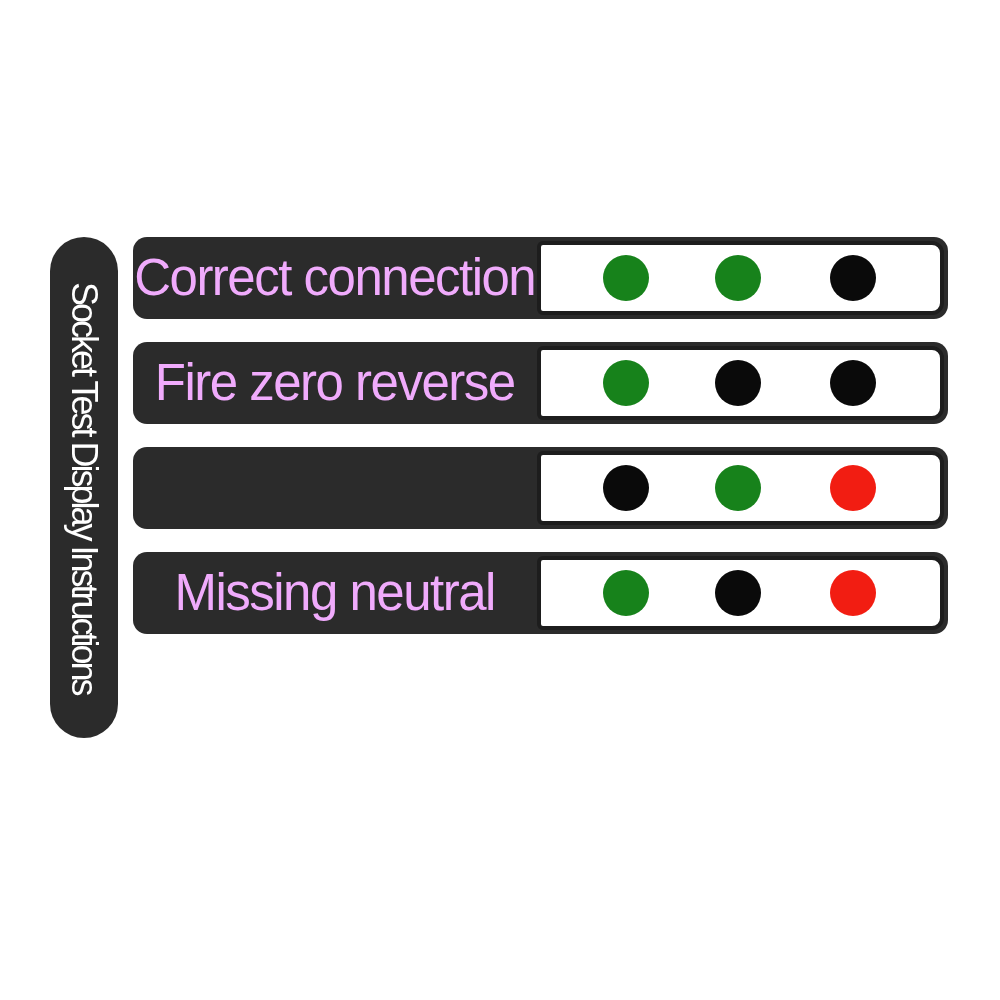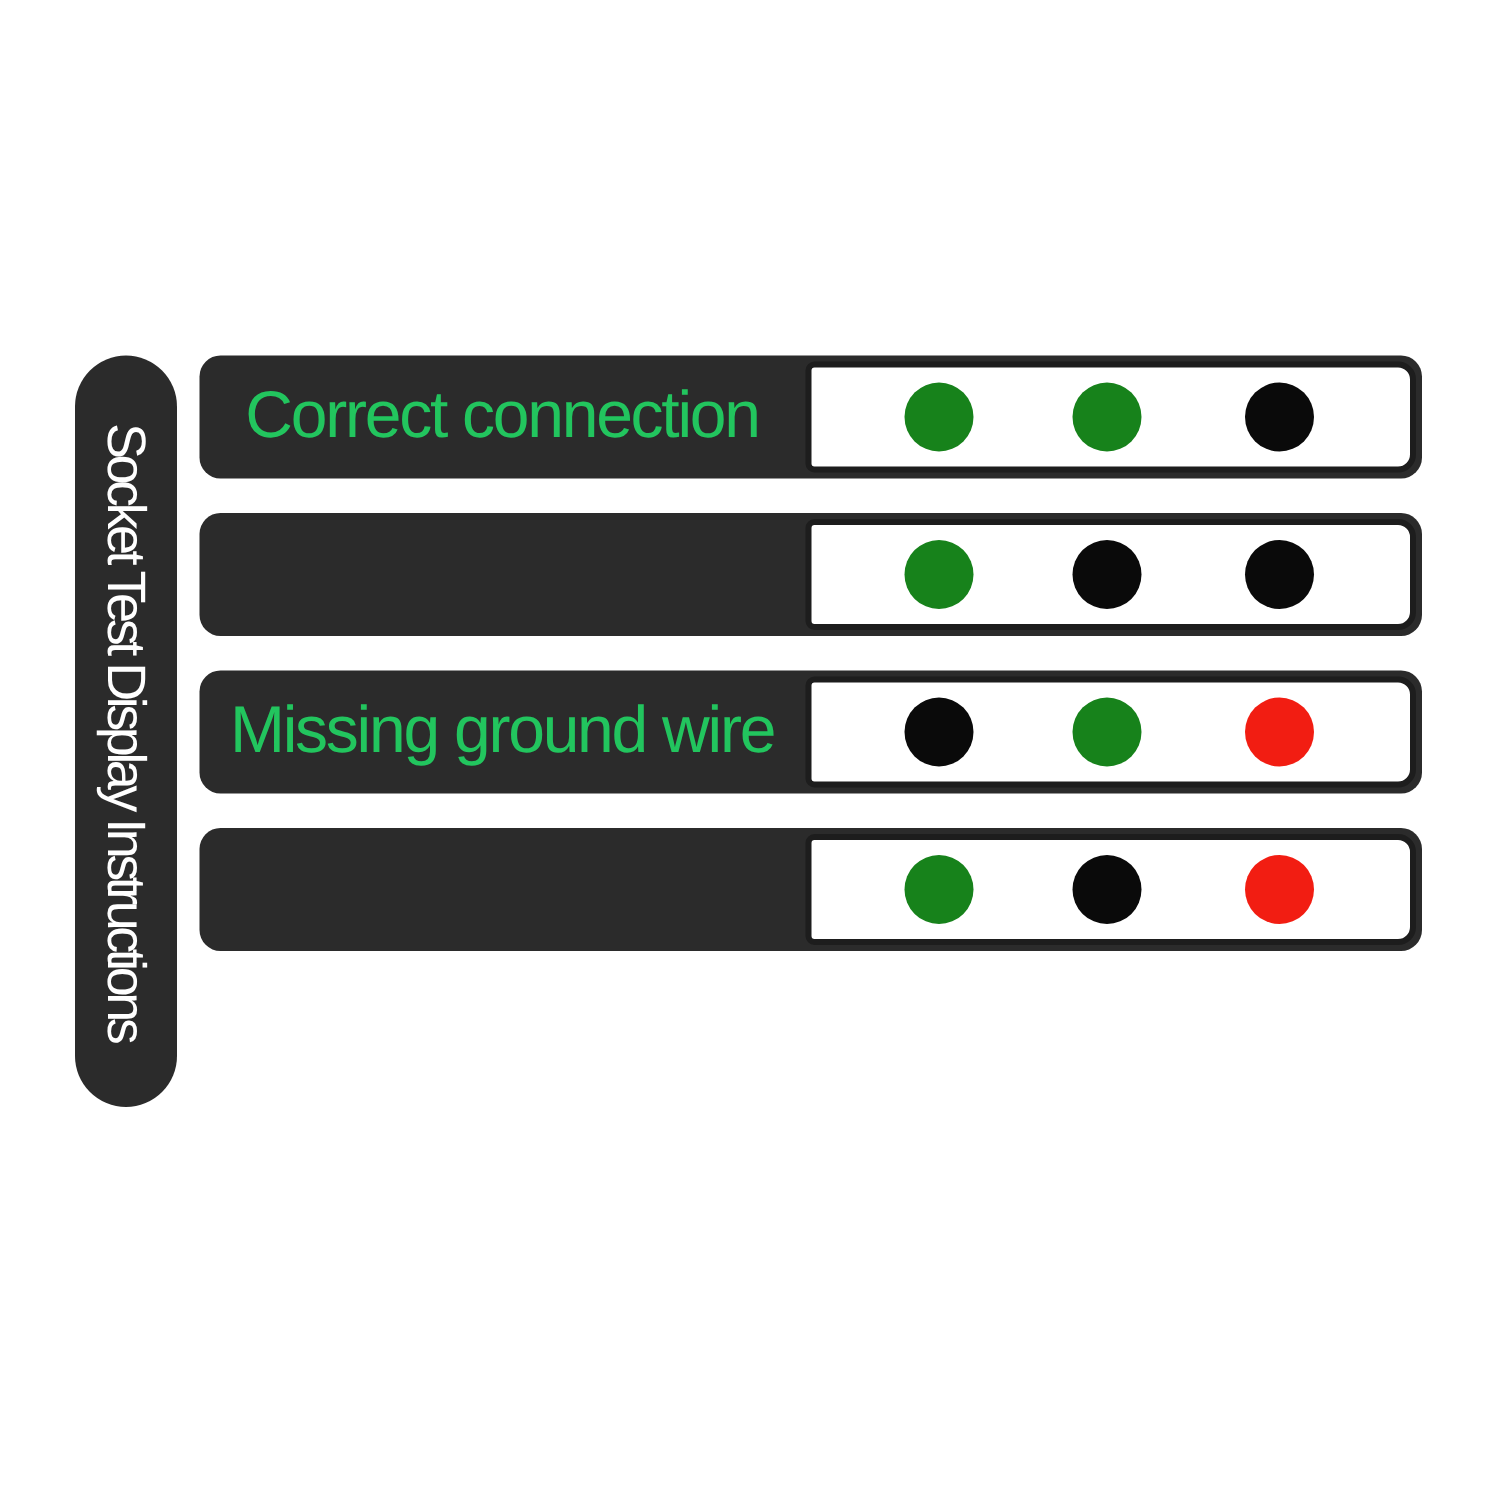--- a/index.html
+++ b/index.html
@@ -56,22 +56,22 @@
     position: absolute;
     left: 0;
     top: 0;
     width: 49.5%;
     height: 100%;
     display: flex;
     align-items: center;
     justify-content: center;
   }
   .row-label {
-    color: #22c55e;
-    font-size: 44px;
+    color: #f0abfc;
+    font-size: 51px;
     letter-spacing: -1.5px;
     white-space: nowrap;
     line-height: 1;
     padding-bottom: 2px;
   }
   .panel {
     position: absolute;
     left: 49.6%;
     top: 4px;
     right: 4px;
@@ -106,37 +106,40 @@
         <div class="row-label-wrap">
           <span class="row-label">Correct connection</span>
         </div>
         <div class="panel">
           <span class="dot pos-0" style="background: rgb(23, 130, 27);"></span>
           <span class="dot pos-1" style="background: rgb(23, 130, 27);"></span>
           <span class="dot pos-2" style="background: rgb(10, 10, 10);"></span>
         </div>
       </div>
       <div class="row">
+        <div class="row-label-wrap">
+          <span class="row-label">Fire zero reverse</span>
+        </div>
         <div class="panel">
           <span class="dot pos-0" style="background: rgb(23, 130, 27);"></span>
           <span class="dot pos-1" style="background: rgb(10, 10, 10);"></span>
           <span class="dot pos-2" style="background: rgb(10, 10, 10);"></span>
         </div>
       </div>
       <div class="row">
-        <div class="row-label-wrap">
-          <span class="row-label">Missing ground wire</span>
-        </div>
         <div class="panel">
           <span class="dot pos-0" style="background: rgb(10, 10, 10);"></span>
           <span class="dot pos-1" style="background: rgb(23, 130, 27);"></span>
           <span class="dot pos-2" style="background: rgb(242, 29, 18);"></span>
         </div>
       </div>
       <div class="row">
+        <div class="row-label-wrap">
+          <span class="row-label">Missing neutral</span>
+        </div>
         <div class="panel">
           <span class="dot pos-0" style="background: rgb(23, 130, 27);"></span>
           <span class="dot pos-1" style="background: rgb(10, 10, 10);"></span>
           <span class="dot pos-2" style="background: rgb(242, 29, 18);"></span>
         </div>
       </div>
     </div>
 
 </div>
 

